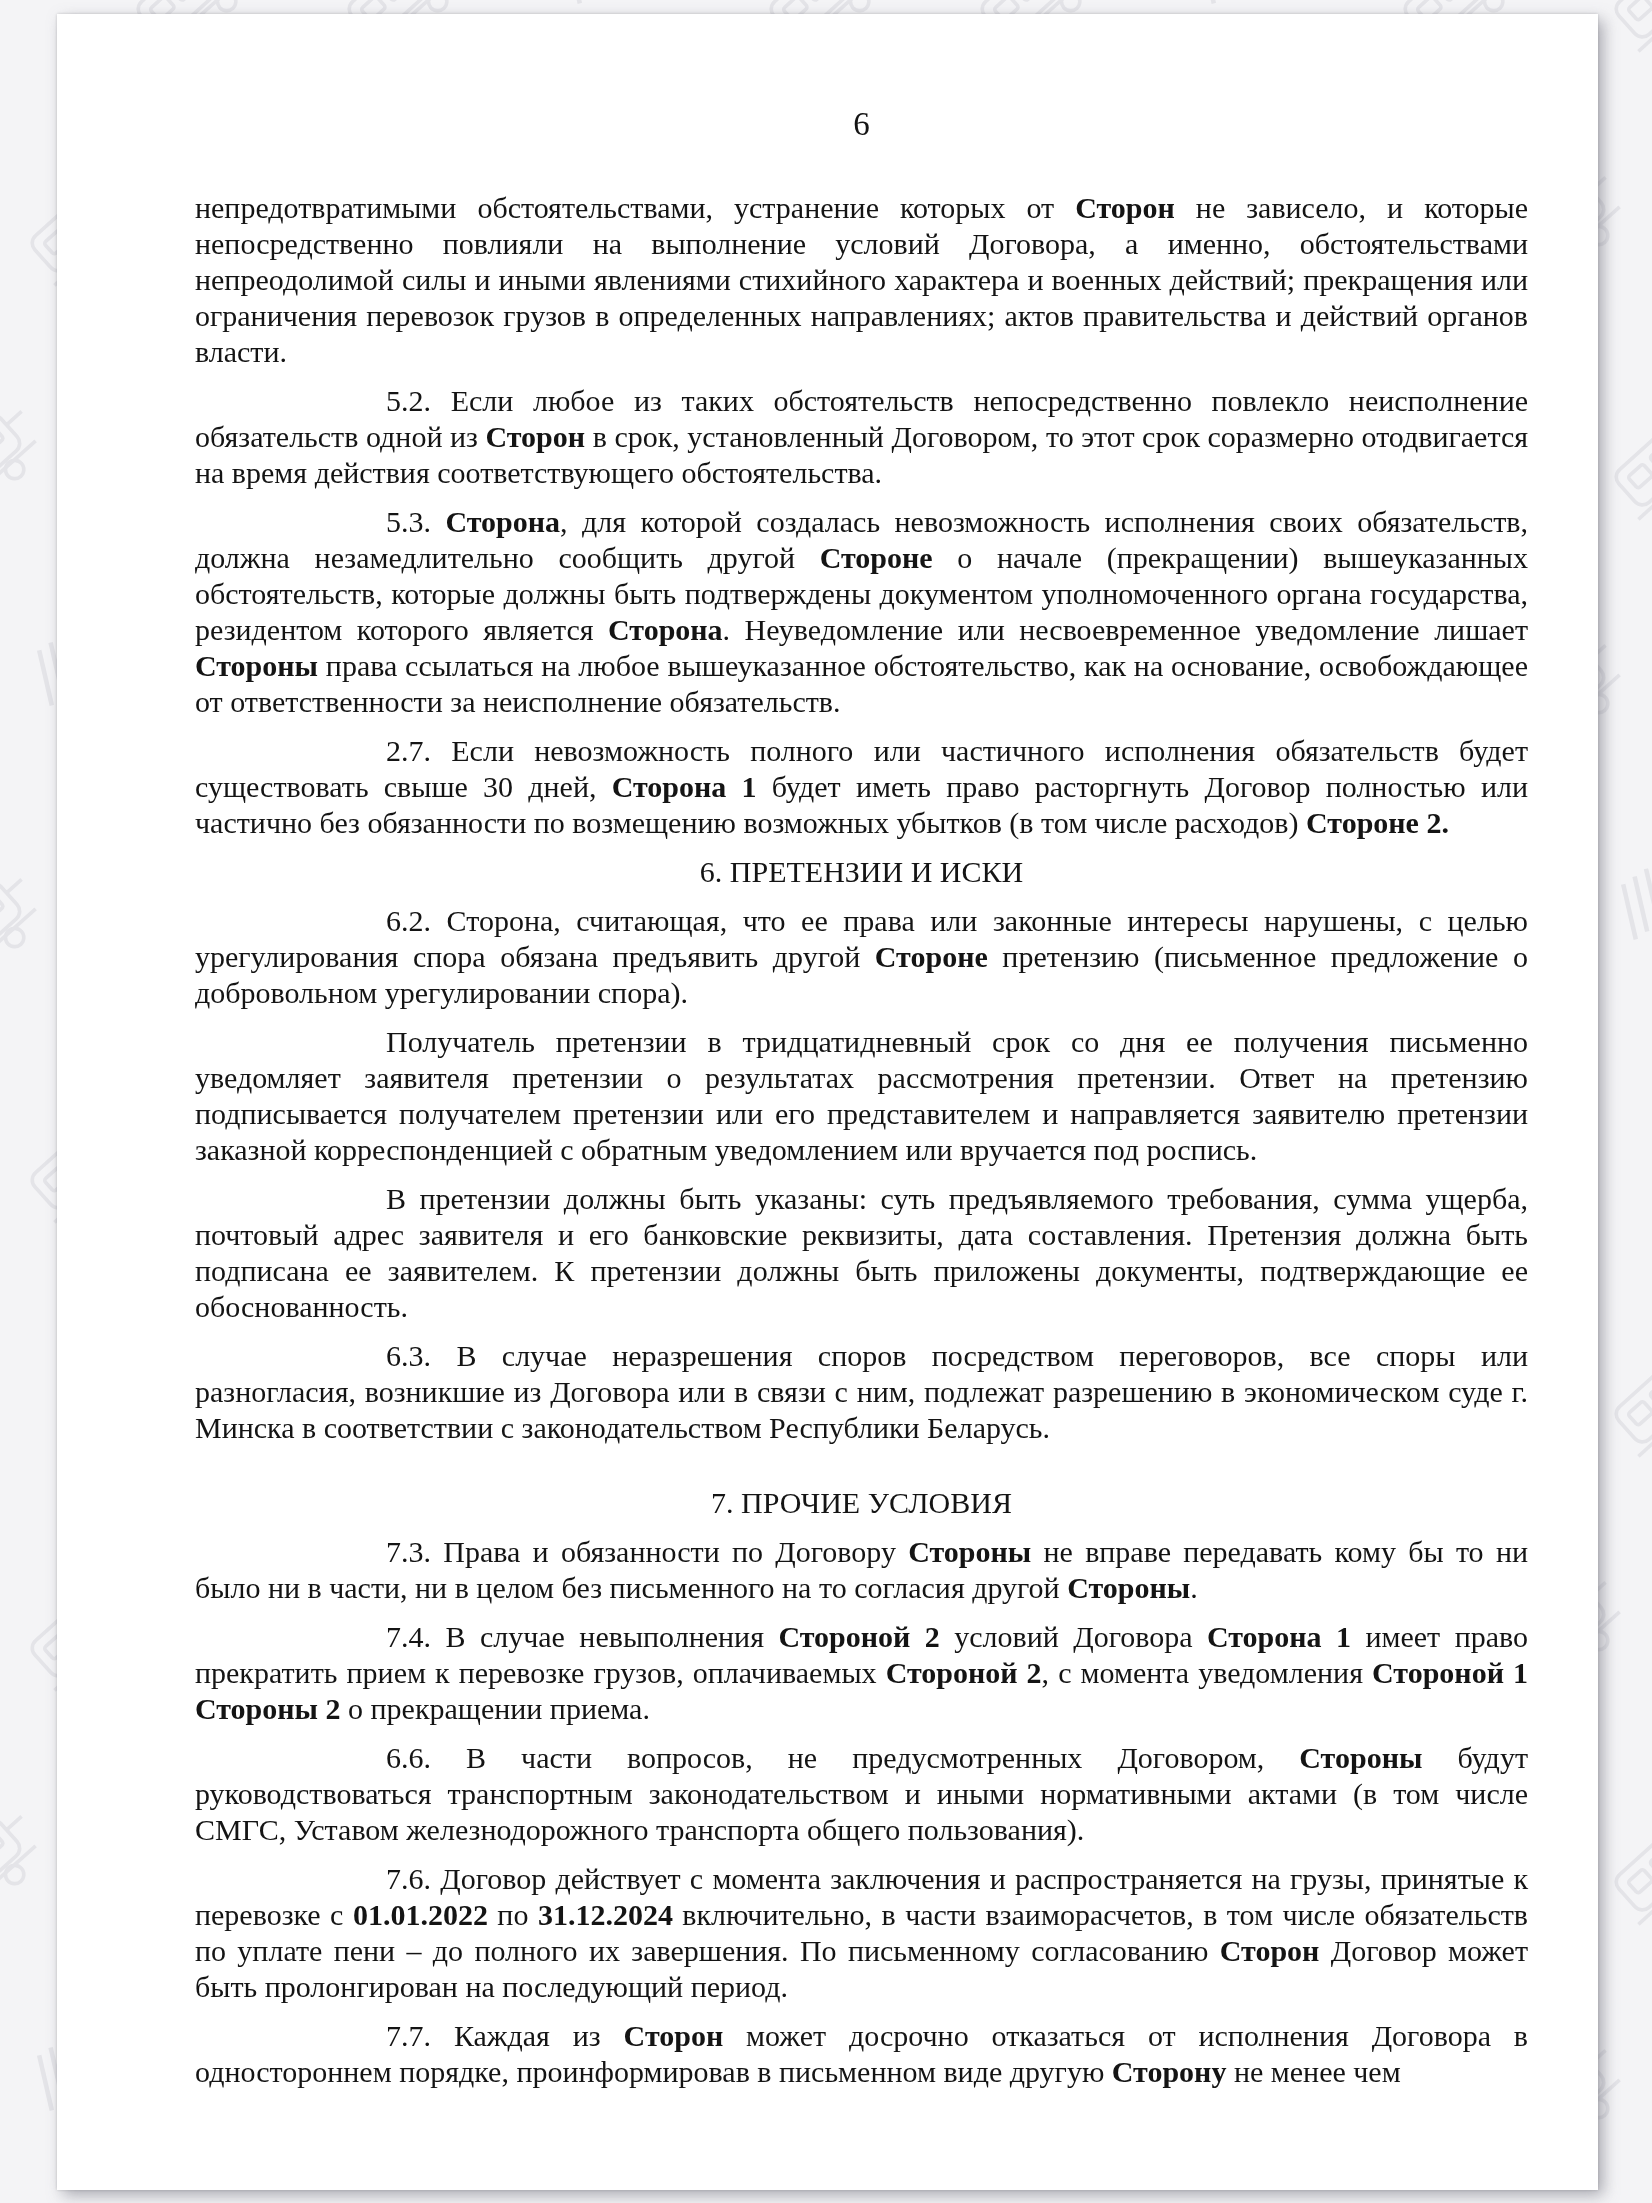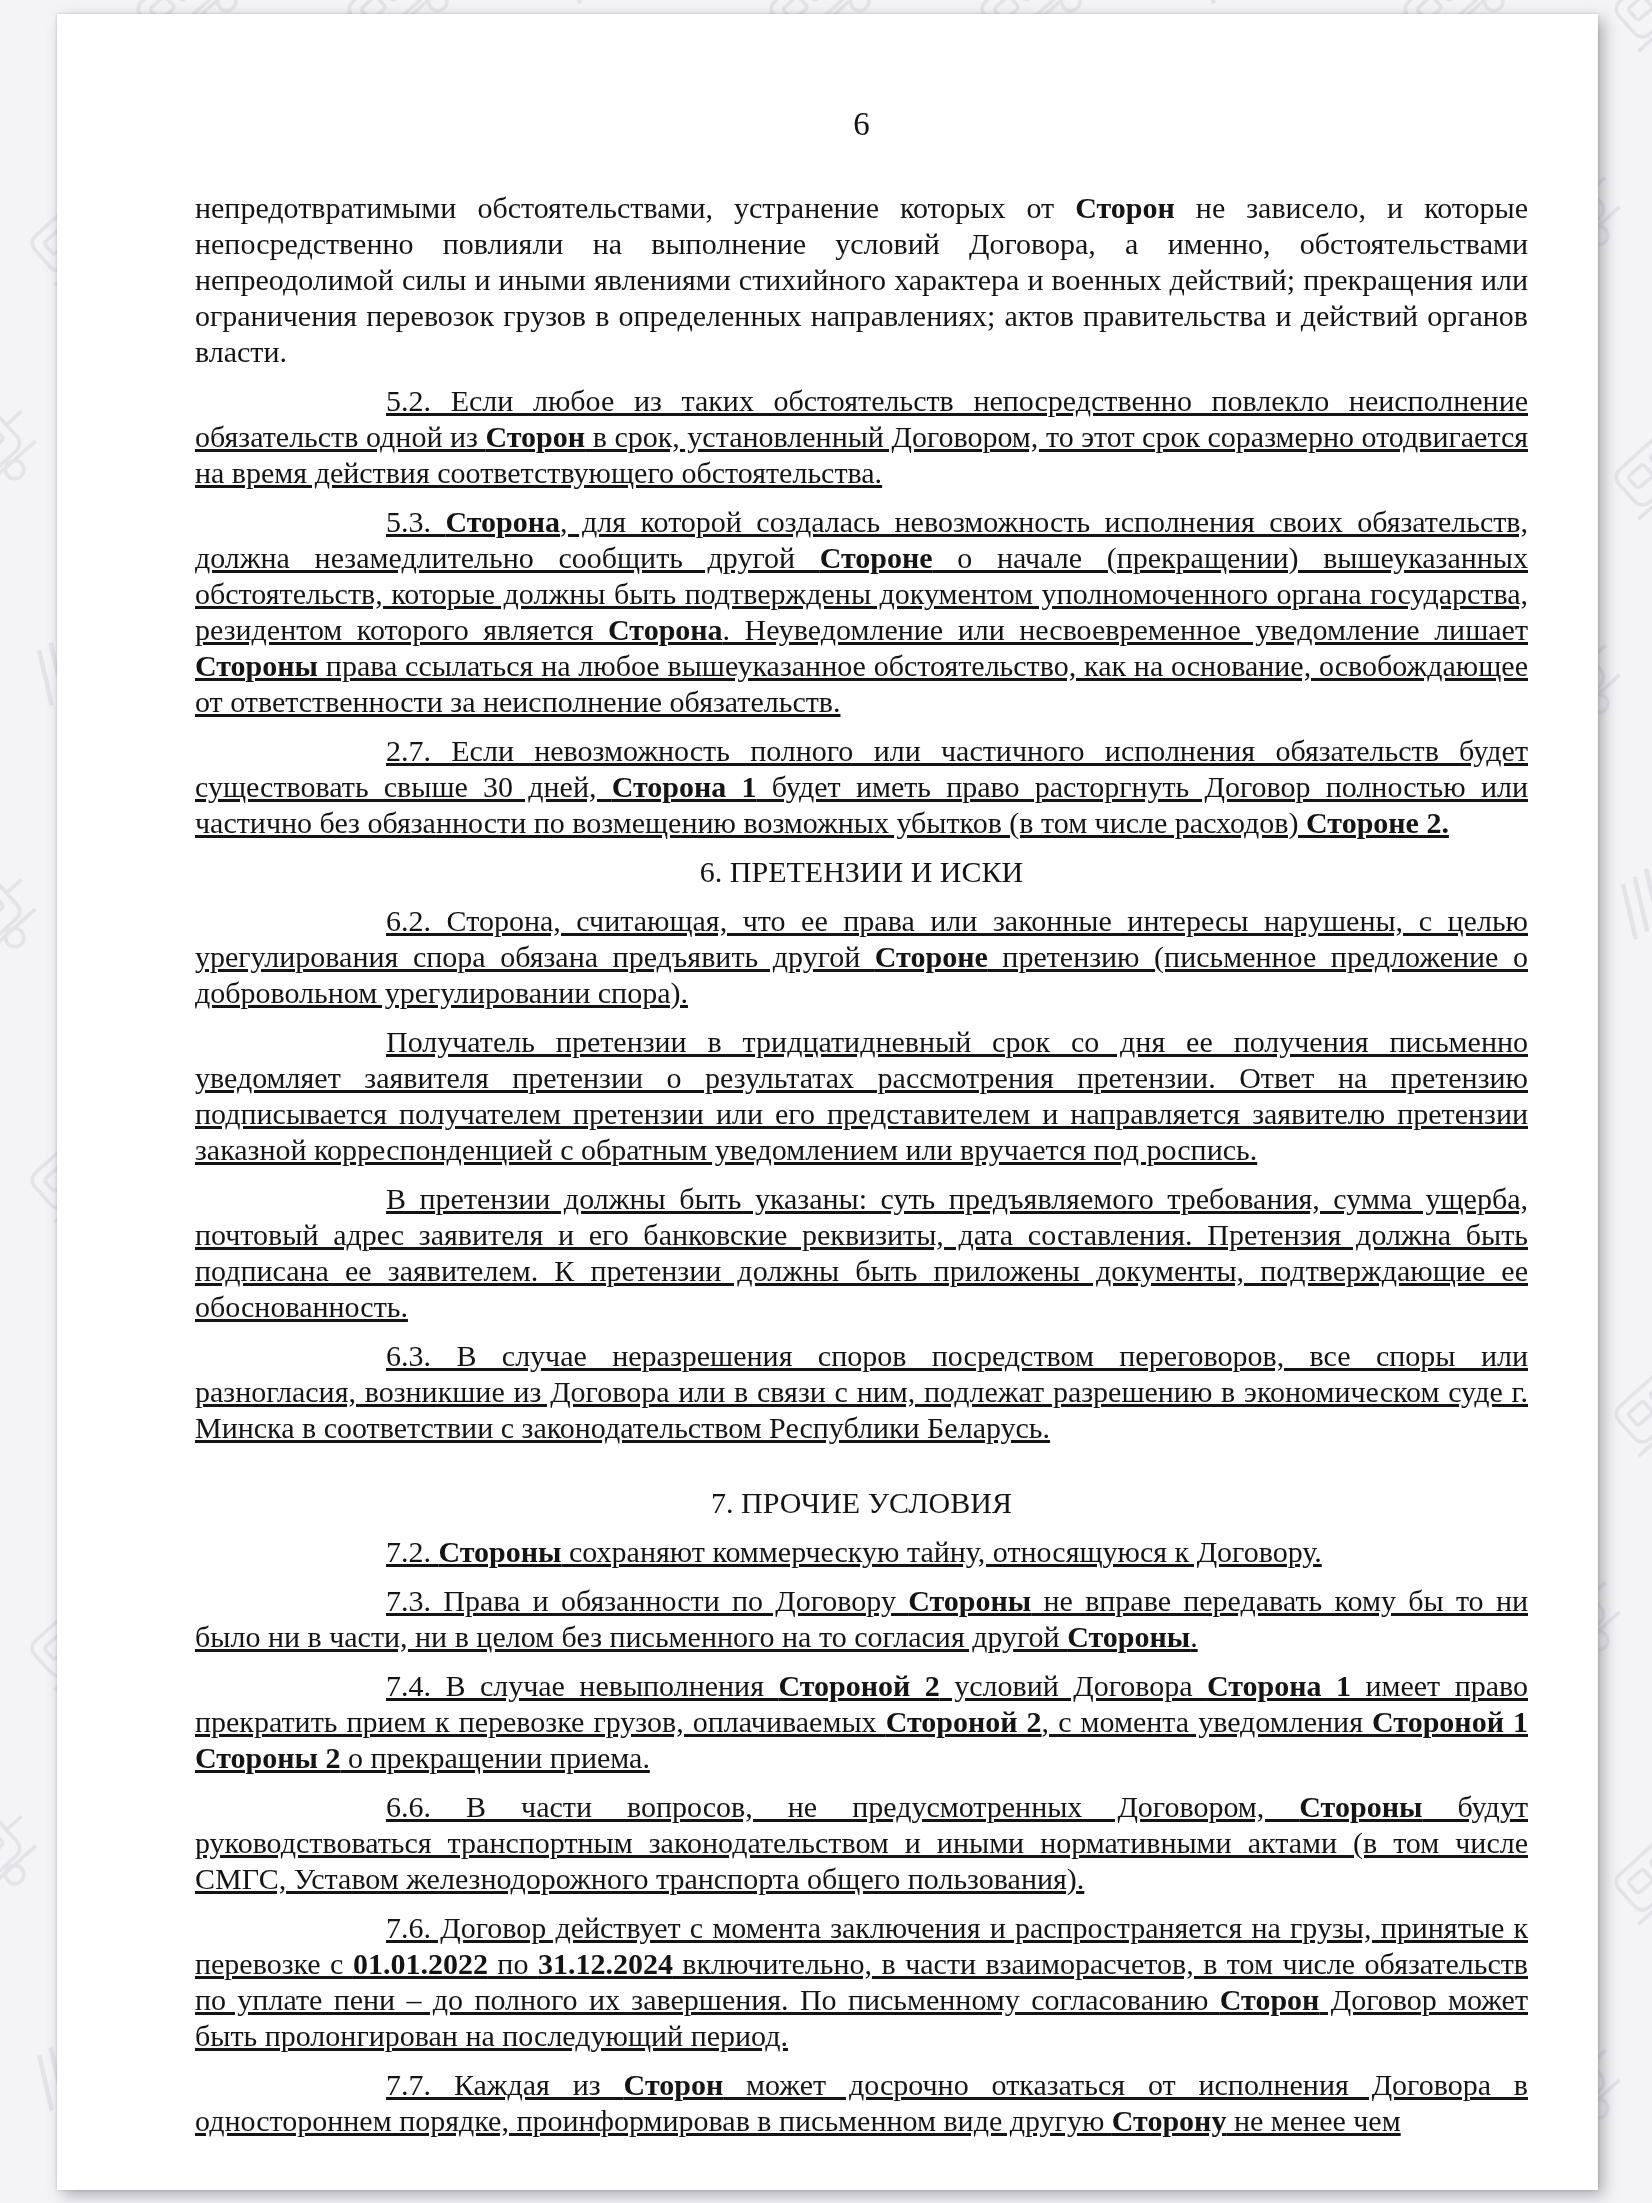--- a/index.html
+++ b/index.html
@@ -29,21 +29,21 @@
   .page-number{
     text-align:center;
     font-size:33px;line-height:36px;
     margin:0 0 48px 0;
   }
   .doc-body{font-size:30px;line-height:36px;}
   .doc-body p{
     margin:13px;
     text-align:justify;
   }
-  .doc-body p.indent{text-indent:191px;text-decoration:underline;}
+  .doc-body p.indent{text-indent:191px;}
   .doc-body h2{
     margin:0;font-size:30px;line-height:36px;
     font-weight:normal;text-align:center;
   }
   .doc-body h2.gap-before{margin-top:39px;}
   .b{font-weight:bold;}
 </style>
 </head>
 <body>
 
@@ -922,21 +922,20 @@
       <p class=""><span>непредотвратимыми обстоятельствами, устранение которых от </span><span class="b">Сторон</span><span> не зависело, и которые непосредственно повлияли на выполнение условий Договора, а именно, обстоятельствами непреодолимой силы и иными явлениями стихийного характера и военных действий; прекращения или ограничения перевозок грузов в определенных направлениях; актов правительства и действий органов власти.</span></p>
       <p class="indent"><span>5.2. Если любое из таких обстоятельств непосредственно повлекло неисполнение обязательств одной из </span><span class="b">Сторон</span><span> в срок, установленный Договором, то этот срок соразмерно отодвигается на время действия соответствующего обстоятельства.</span></p>
       <p class="indent"><span>5.3. </span><span class="b">Сторона</span><span>, для которой создалась невозможность исполнения своих обязательств, должна незамедлительно сообщить другой </span><span class="b">Стороне</span><span> о начале (прекращении) вышеуказанных обстоятельств, которые должны быть подтверждены документом уполномоченного органа государства, резидентом которого является </span><span class="b">Сторона</span><span>. Неуведомление или несвоевременное уведомление лишает </span><span class="b">Стороны</span><span> права ссылаться на любое вышеуказанное обстоятельство, как на основание, освобождающее от ответственности за неисполнение обязательств.</span></p>
       <p class="indent"><span>2.7. Если невозможность полного или частичного исполнения обязательств будет существовать свыше 30 дней, </span><span class="b">Сторона 1</span><span> будет иметь право расторгнуть Договор полностью или частично без обязанности по возмещению возможных убытков (в том числе расходов) </span><span class="b">Стороне 2.</span></p>
       <h2><span>6. ПРЕТЕНЗИИ И ИСКИ</span></h2>
       <p class="indent"><span>6.2. Сторона, считающая, что ее права или законные интересы нарушены, с целью урегулирования спора обязана предъявить другой </span><span class="b">Стороне</span><span> претензию (письменное предложение о добровольном урегулировании спора).</span></p>
       <p class="indent"><span>Получатель претензии в тридцатидневный срок со дня ее получения письменно уведомляет заявителя претензии о результатах рассмотрения претензии. Ответ на претензию подписывается получателем претензии или его представителем и направляется заявителю претензии заказной корреспонденцией с обратным уведомлением или вручается под роспись.</span></p>
       <p class="indent"><span>В претензии должны быть указаны: суть предъявляемого требования, сумма ущерба, почтовый адрес заявителя и его банковские реквизиты, дата составления. Претензия должна быть подписана ее заявителем. К претензии должны быть приложены документы, подтверждающие ее обоснованность.</span></p>
       <p class="indent"><span>6.3. В случае неразрешения споров посредством переговоров, все споры или разногласия, возникшие из Договора или в связи с ним, подлежат разрешению в экономическом суде г. Минска в соответствии с законодательством Республики Беларусь.</span></p>
       <h2 class="gap-before"><span>7. ПРОЧИЕ УСЛОВИЯ</span></h2>
-      <p class="indent"><span>7.2. </span><span class="b">Стороны</span><span> сохраняют коммерческую тайну, относящуюся к Договору.</span></p>
       <p class="indent"><span>7.3. Права и обязанности по Договору </span><span class="b">Стороны</span><span> не вправе передавать кому бы то ни было ни в части, ни в целом без письменного на то согласия другой </span><span class="b">Стороны</span><span>.</span></p>
       <p class="indent"><span>7.4. В случае невыполнения </span><span class="b">Стороной 2</span><span> условий Договора </span><span class="b">Сторона 1</span><span> имеет право прекратить прием к перевозке грузов, оплачиваемых </span><span class="b">Стороной 2</span><span>, с момента уведомления </span><span class="b">Стороной 1 Стороны 2</span><span> о прекращении приема.</span></p>
       <p class="indent"><span>6.6. В части вопросов, не предусмотренных Договором, </span><span class="b">Стороны</span><span> будут руководствоваться транспортным законодательством и иными нормативными актами (в том числе СМГС, Уставом железнодорожного транспорта общего пользования).</span></p>
       <p class="indent"><span>7.6. Договор действует с момента заключения и распространяется на грузы, принятые к перевозке с </span><span class="b">01.01.2022</span><span> по </span><span class="b">31.12.2024</span><span> включительно, в части взаиморасчетов, в том числе обязательств по уплате пени – до полного их завершения. По письменному согласованию </span><span class="b">Сторон</span><span> Договор может быть пролонгирован на последующий период.</span></p>
       <p class="indent"><span>7.7. Каждая из </span><span class="b">Сторон</span><span> может досрочно отказаться от исполнения Договора в одностороннем порядке, проинформировав в письменном виде другую </span><span class="b">Сторону</span><span> не менее чем</span></p>
     </div>
 </div>
 
 
 </body></html>

